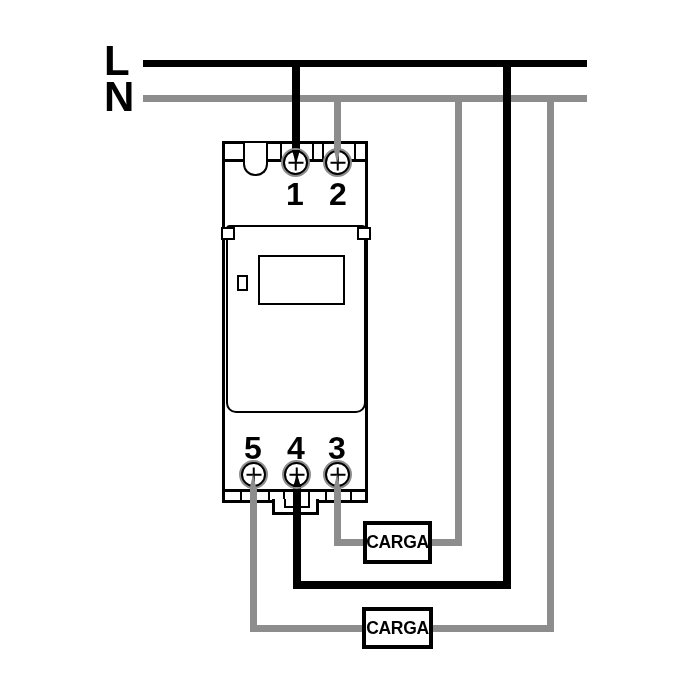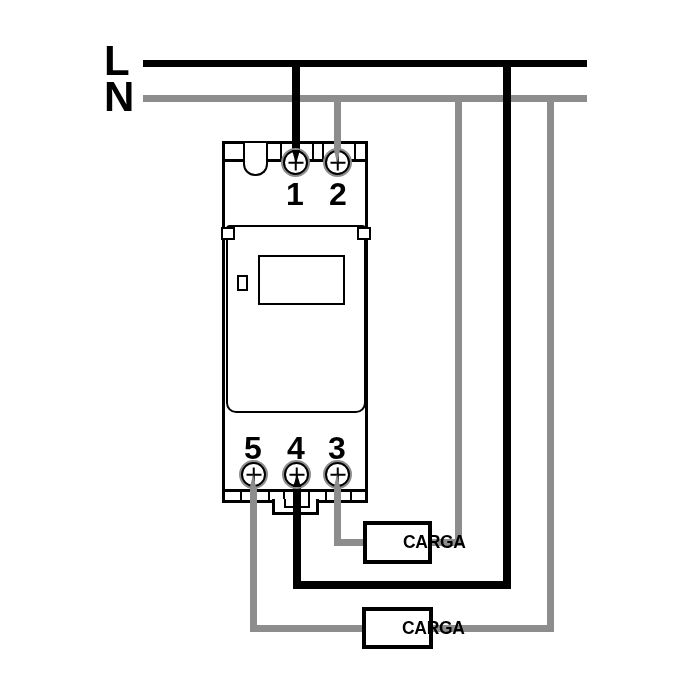--- a/index.html
+++ b/index.html
@@ -42,22 +42,22 @@
   .tip-down-blk{position:absolute;width:0;height:0;border-left:4px solid transparent;
     border-right:4px solid transparent;border-top:14px solid var(--black,#000);}
   .tip-down-gry{position:absolute;width:0;height:0;border-left:3.5px solid transparent;
     border-right:3.5px solid transparent;border-top:13px solid var(--gray,#8d8d8d);}
   .tip-up-blk{position:absolute;width:0;height:0;border-left:4px solid transparent;
     border-right:4px solid transparent;border-bottom:13px solid var(--black,#000);}
   .tip-up-gry{position:absolute;width:0;height:0;border-left:3.5px solid transparent;
     border-right:3.5px solid transparent;border-bottom:13px solid var(--gray,#8d8d8d);}
   
   .load-box{position:absolute;border:4px solid #000;background:#fff;box-sizing:border-box;
-            display:flex;align-items:center;
-            font-weight:bold;font-size:17.5px;letter-spacing:-0.3px;color:#000;padding-left:36px;}
+            display:flex;align-items:center;justify-content:center;
+            font-weight:bold;font-size:17.5px;letter-spacing:-0.3px;color:#000;}
 </style>
 </head>
 <body>
 
 <div id="stage" style="--black: #000000; --gray: #8d8d8d; background: rgb(255, 255, 255);">
 
   <div class="supply-label" style="left:104px;top:40px">L</div>
   <div class="supply-label" style="left:104px;top:76px">N</div>
 
   <div class="abs blk" style="left:143px;top:60px;width:444px;height:7px"></div>

